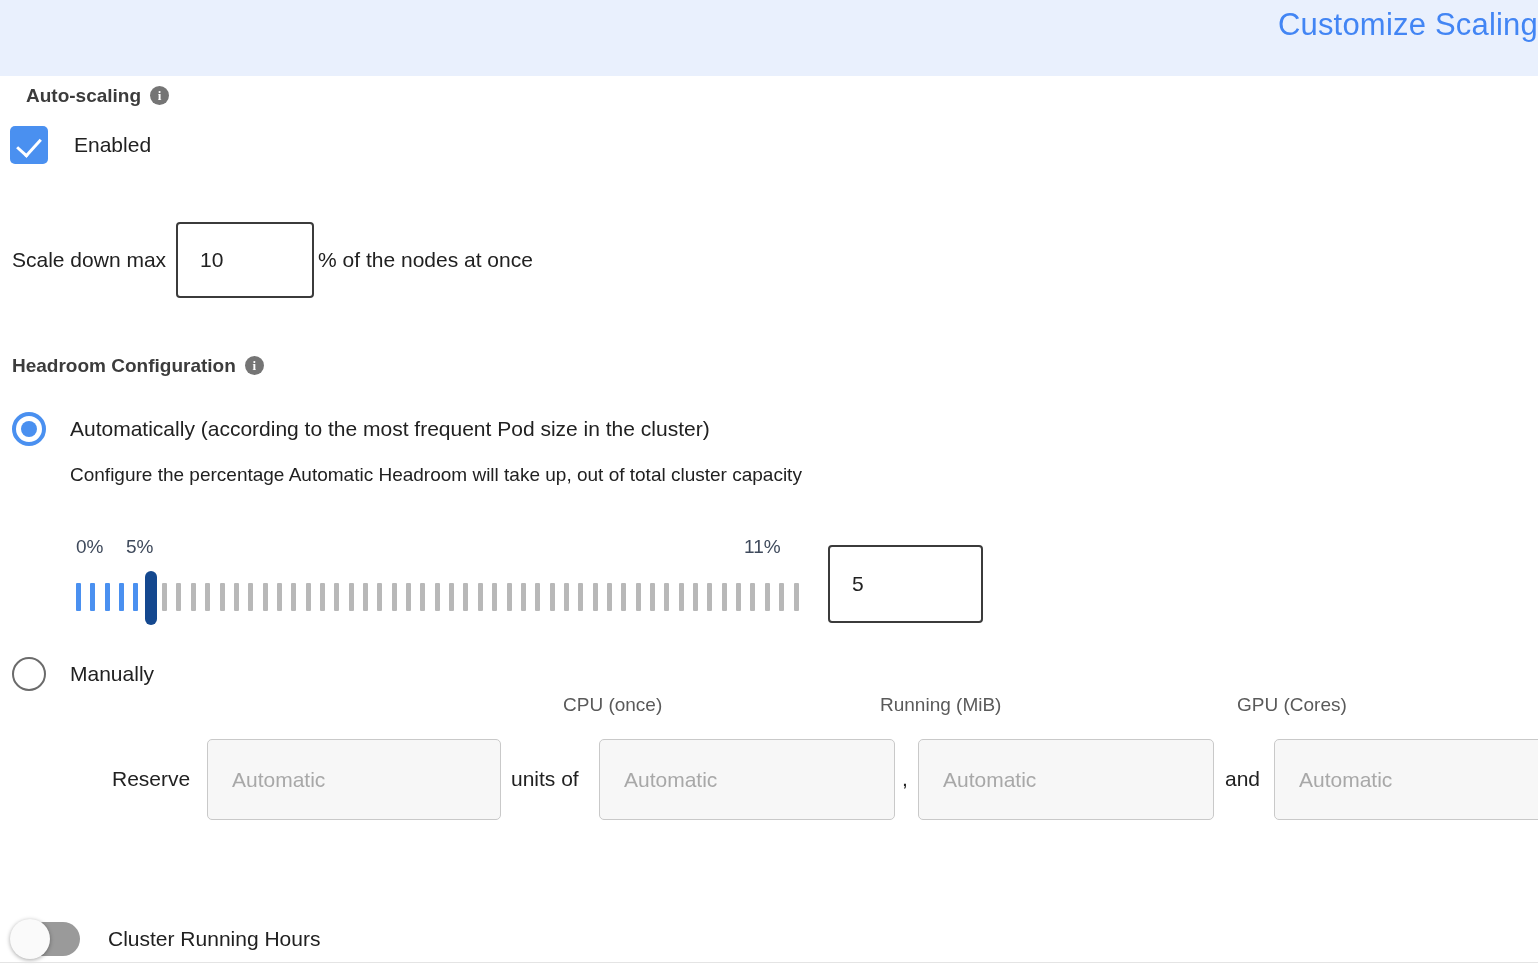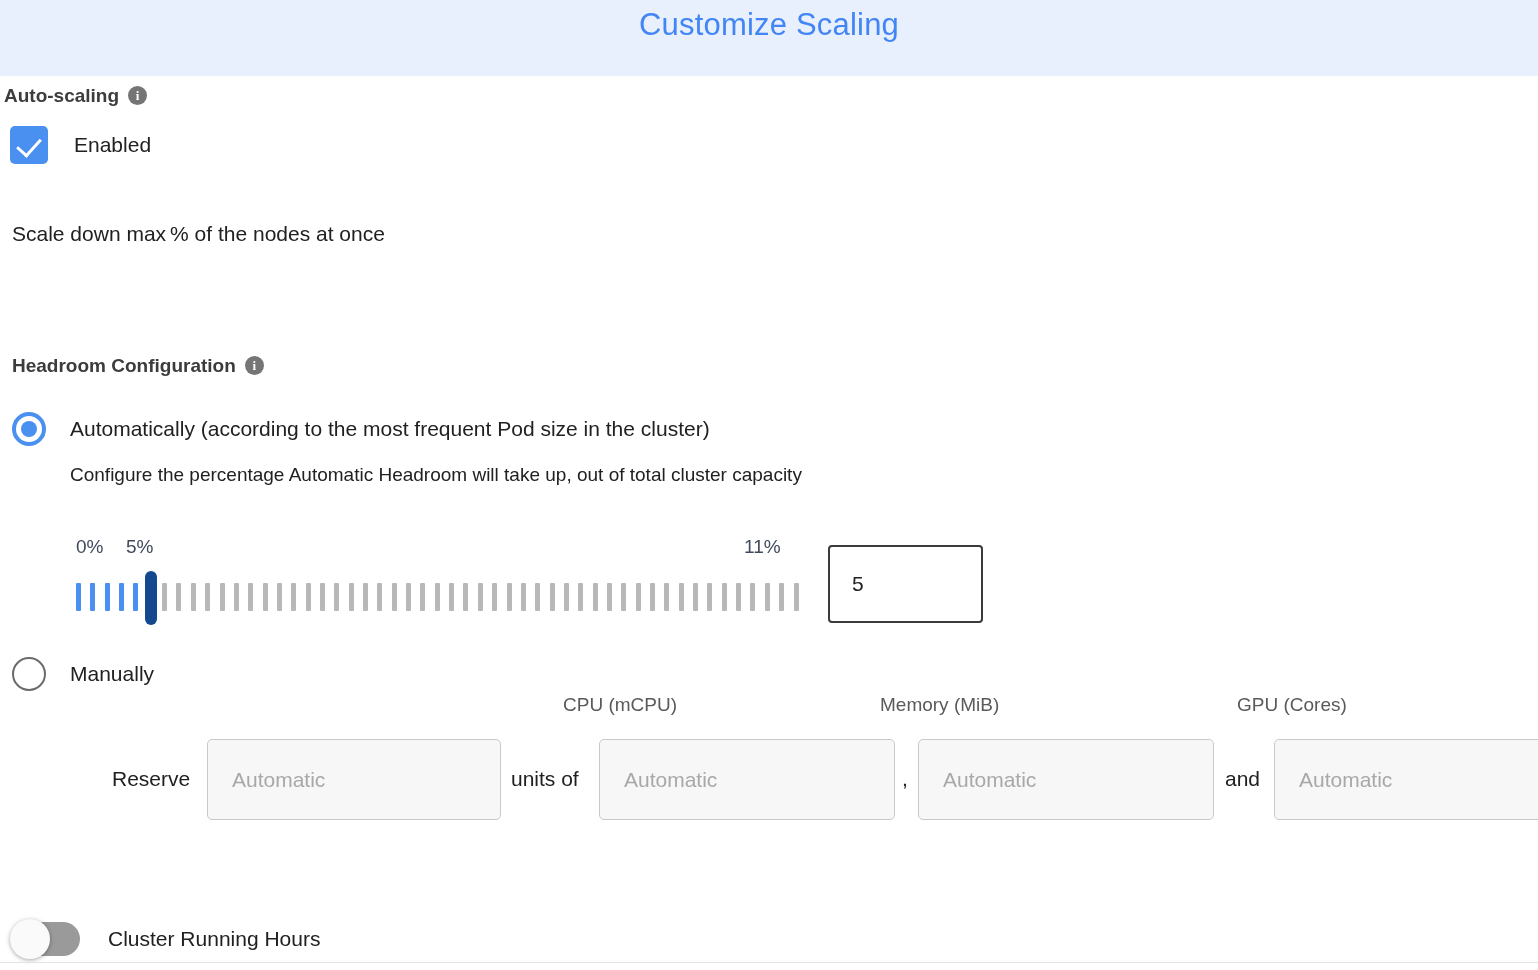--- a/index.html
+++ b/index.html
@@ -18,21 +18,21 @@
 
   
   .header {
     position: absolute;
     left: 0; top: 0;
     width: 1538px;
     height: 76px;
     background: #e9f0fd;
     display: flex;
     align-items: flex-start;
-    justify-content: center;
+    justify-content: flex-end;
   }
   .header-title {
     margin-top: 7px;
     font-size: 31px;
     color: #4285f4;
     font-weight: 400;
     letter-spacing: .2px;
   }
 
   
@@ -59,21 +59,21 @@
     margin-left: 9px;
     position: relative;
     top: -1px;
     cursor: pointer;
     user-select: none;
   }
 
   
   .autoscaling-label {
     position: absolute;
-    left: 4px;
+    left: 26px;
     top: 85px;
   }
   .enabled-row {
     position: absolute;
     left: 10px;
     top: 126px;
     display: flex;
     align-items: center;
   }
   .checkbox {
@@ -359,20 +359,21 @@
   <span class="section-label">Auto-scaling</span><span class="info-icon">i</span>
 </div>
 
 <div class="enabled-row">
   <div class="checkbox"></div>
   <span class="enabled-text">Enabled</span>
 </div>
 
 <div class="scaledown-row">
   <span class="scaledown-label">Scale down max</span>
+  <input class="num-input" type="text" value="10" style="">
   <span class="scaledown-suffix">% of the nodes at once</span>
 </div>
 
 <div class="headroom-label">
   <span class="section-label">Headroom Configuration</span><span class="info-icon">i</span>
 </div>
 
 <div class="radio-row-auto">
   <div class="radio checked"></div>
   <span class="radio-label">Automatically (according to the most frequent Pod size in the cluster)</span>
@@ -443,22 +444,22 @@
 </div>
 
 <input class="num-input" id="slider-value-input" type="text" style="position: absolute; left: 818px; top: 545px; width: 155px; height: 78px;" value="5">
 
 <div class="radio-row-manual">
   <div class="radio unchecked"></div>
   <span class="radio-label">Manually</span>
 </div>
 
 <div class="reserve-area">
-  <span class="field-caption cap-cpu">CPU (mCPU)</span>
-  <span class="field-caption cap-mem">Memory (MiB)</span>
+  <span class="field-caption cap-cpu">CPU (once)</span>
+  <span class="field-caption cap-mem">Running (MiB)</span>
   <span class="field-caption cap-gpu">GPU (Cores)</span>
 
   <div class="reserve-row">
     <span class="reserve-text t-reserve">Reserve</span>
     <input class="disabled-input in-units" type="text" disabled="" placeholder="Automatic" style="">
     <span class="reserve-text t-unitsof">units of</span>
     <input class="disabled-input in-cpu" type="text" disabled="" placeholder="Automatic" style="">
     <span class="reserve-text t-comma">,</span>
     <input class="disabled-input in-mem" type="text" disabled="" placeholder="Automatic" style="">
     <span class="reserve-text t-and">and</span>

